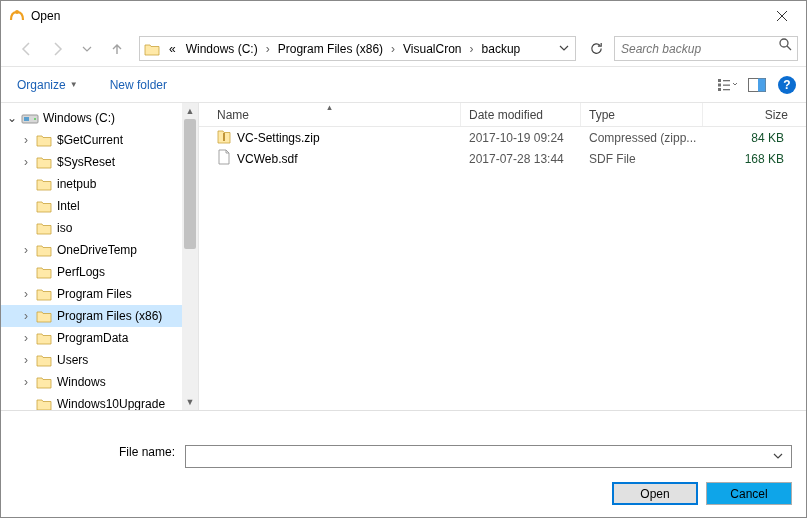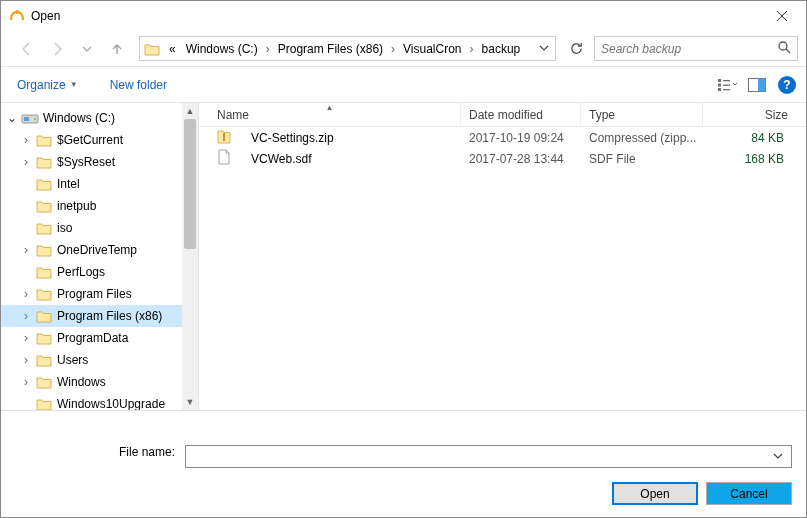--- a/index.html
+++ b/index.html
@@ -17,21 +17,21 @@
 .nav-arrow svg { opacity: .55; }
 .nav-arrow.disabled svg { opacity: .3; }
 .addressbar { flex: 1; height: 25px; border: 1px solid #ccc; margin: 0 6px; display: flex; align-items: center; padding: 0 2px; background: #fff; }
 .addr-icon { width: 20px; height: 20px; display: flex; align-items: center; justify-content: center; margin-right: 2px; }
 .addr-seg { display: flex; align-items: center; height: 100%; }
 .addr-seg span { padding: 0 5px; white-space: nowrap; }
 .addr-seg .caret { padding: 0 3px; color: #666; }
 .addr-tail { flex: 1; }
 .addr-caret-end { width: 18px; text-align: center; color: #444; }
 .refresh-btn { width: 24px; height: 24px; display: flex; align-items: center; justify-content: center; margin-right: 4px; }
-.searchbox { width: 204px; height: 25px; border: 1px solid #ccc; display: flex; align-items: center; padding: 0 6px; background: #fff; }
+.searchbox { width: 184px; height: 25px; border: 1px solid #ccc; display: flex; padding: 0 6px; background: #fff; }
 .searchbox input { flex: 1; border: none; outline: none; color: #777; font-style: italic; background: transparent; }
 .searchbox .sicon { color: #555; }
 
 
 .toolbar { height: 36px; border-bottom: 1px solid #e5e5e5; display: flex; align-items: center; padding: 0 10px; }
 .tbtn { display: flex; align-items: center; gap: 4px; padding: 3px 6px; color: #1a60b5; }
 .tbtn .drop { font-size: 8px; color: #666; }
 .tspace { flex: 1; }
 .ticon { width: 26px; height: 24px; display: flex; align-items: center; justify-content: center; margin-left: 4px; }
 .help-icon { width: 18px; height: 18px; border-radius: 50%; background: #0b6dd1; color: #fff; display: flex; align-items: center; justify-content: center; font-weight: bold; font-size: 12px; margin-left: 8px; }
@@ -54,21 +54,21 @@
 
 .filelist { flex: 1; display: flex; flex-direction: column; }
 .cols { display: flex; height: 24px; border-bottom: 1px solid #e9e9e9; align-items: center; color: #444; }
 .col-name { width: 262px; padding-left: 18px; position: relative; border-right: 1px solid #eee; height: 100%; display: flex; align-items: center; }
 .col-name .sortcaret { position: absolute; left: 50%; top: -1px; transform: translateX(-50%); font-size: 9px; color: #666; }
 .col-date { width: 120px; padding-left: 8px; border-right: 1px solid #eee; height: 100%; display: flex; align-items: center; }
 .col-type { width: 122px; padding-left: 8px; border-right: 1px solid #eee; height: 100%; display: flex; align-items: center; }
 .col-size { flex: 1; padding-right: 18px; text-align: right; height: 100%; display: flex; align-items: center; justify-content: flex-end; }
 .rows { flex: 1; }
 .row { display: flex; height: 21px; align-items: center; }
-.r-name { width: 262px; padding-left: 18px; display: flex; align-items: center; gap: 20px; }
+.r-name { width: 262px; padding-left: 18px; display: flex; align-items: center; gap: 6px; }
 .r-date { width: 120px; padding-left: 8px; color: #555; }
 .r-type { width: 122px; padding-left: 8px; color: #555; white-space: nowrap; overflow: hidden; text-overflow: ellipsis; }
 .r-size { flex: 1; padding-right: 22px; text-align: right; color: #14532d; }
 
 
 .footer { border-top: 1px solid #e0e0e0; padding: 10px 14px 12px 14px; }
 .fn-row { display: flex; margin-bottom: 14px; margin-top: 24px; }
 .fn-label { width: 170px; text-align: right; padding-right: 10px; }
 .fn-input { flex: 1; height: 23px; border: 1px solid #888; display: flex; align-items: center; padding: 0 4px; background: #fff; }
 .fn-input input { flex: 1; border: none; outline: none; }
@@ -234,30 +234,30 @@
           </span>
           <span class="lbl">$SysReset</span>
         </div>
         <div class="tree-item indent-1">
           <span class="expander"></span>
           <span class="ficon">
             <svg class="folder-svg" viewBox="0 0 16 14">
               <path d="M1 3h5l1 1.5h8V13H1z" fill="#ffe9a8" stroke="#caa33c" stroke-width="0.8"></path>
             </svg>
           </span>
+          <span class="lbl">inetpub</span>
+        </div>
+        <div class="tree-item indent-1">
+          <span class="expander"></span>
+          <span class="ficon">
+            <svg class="folder-svg" viewBox="0 0 16 14">
+              <path d="M1 3h5l1 1.5h8V13H1z" fill="#ffe9a8" stroke="#caa33c" stroke-width="0.8"></path>
+            </svg>
+          </span>
           <span class="lbl">Intel</span>
-        </div>
-        <div class="tree-item indent-1">
-          <span class="expander"></span>
-          <span class="ficon">
-            <svg class="folder-svg" viewBox="0 0 16 14">
-              <path d="M1 3h5l1 1.5h8V13H1z" fill="#ffe9a8" stroke="#caa33c" stroke-width="0.8"></path>
-            </svg>
-          </span>
-          <span class="lbl">inetpub</span>
         </div>
         <div class="tree-item indent-1">
           <span class="expander"></span>
           <span class="ficon">
             <svg class="folder-svg" viewBox="0 0 16 14">
               <path d="M1 3h5l1 1.5h8V13H1z" fill="#ffe9a8" stroke="#caa33c" stroke-width="0.8"></path>
             </svg>
           </span>
           <span class="lbl">iso</span>
         </div>

